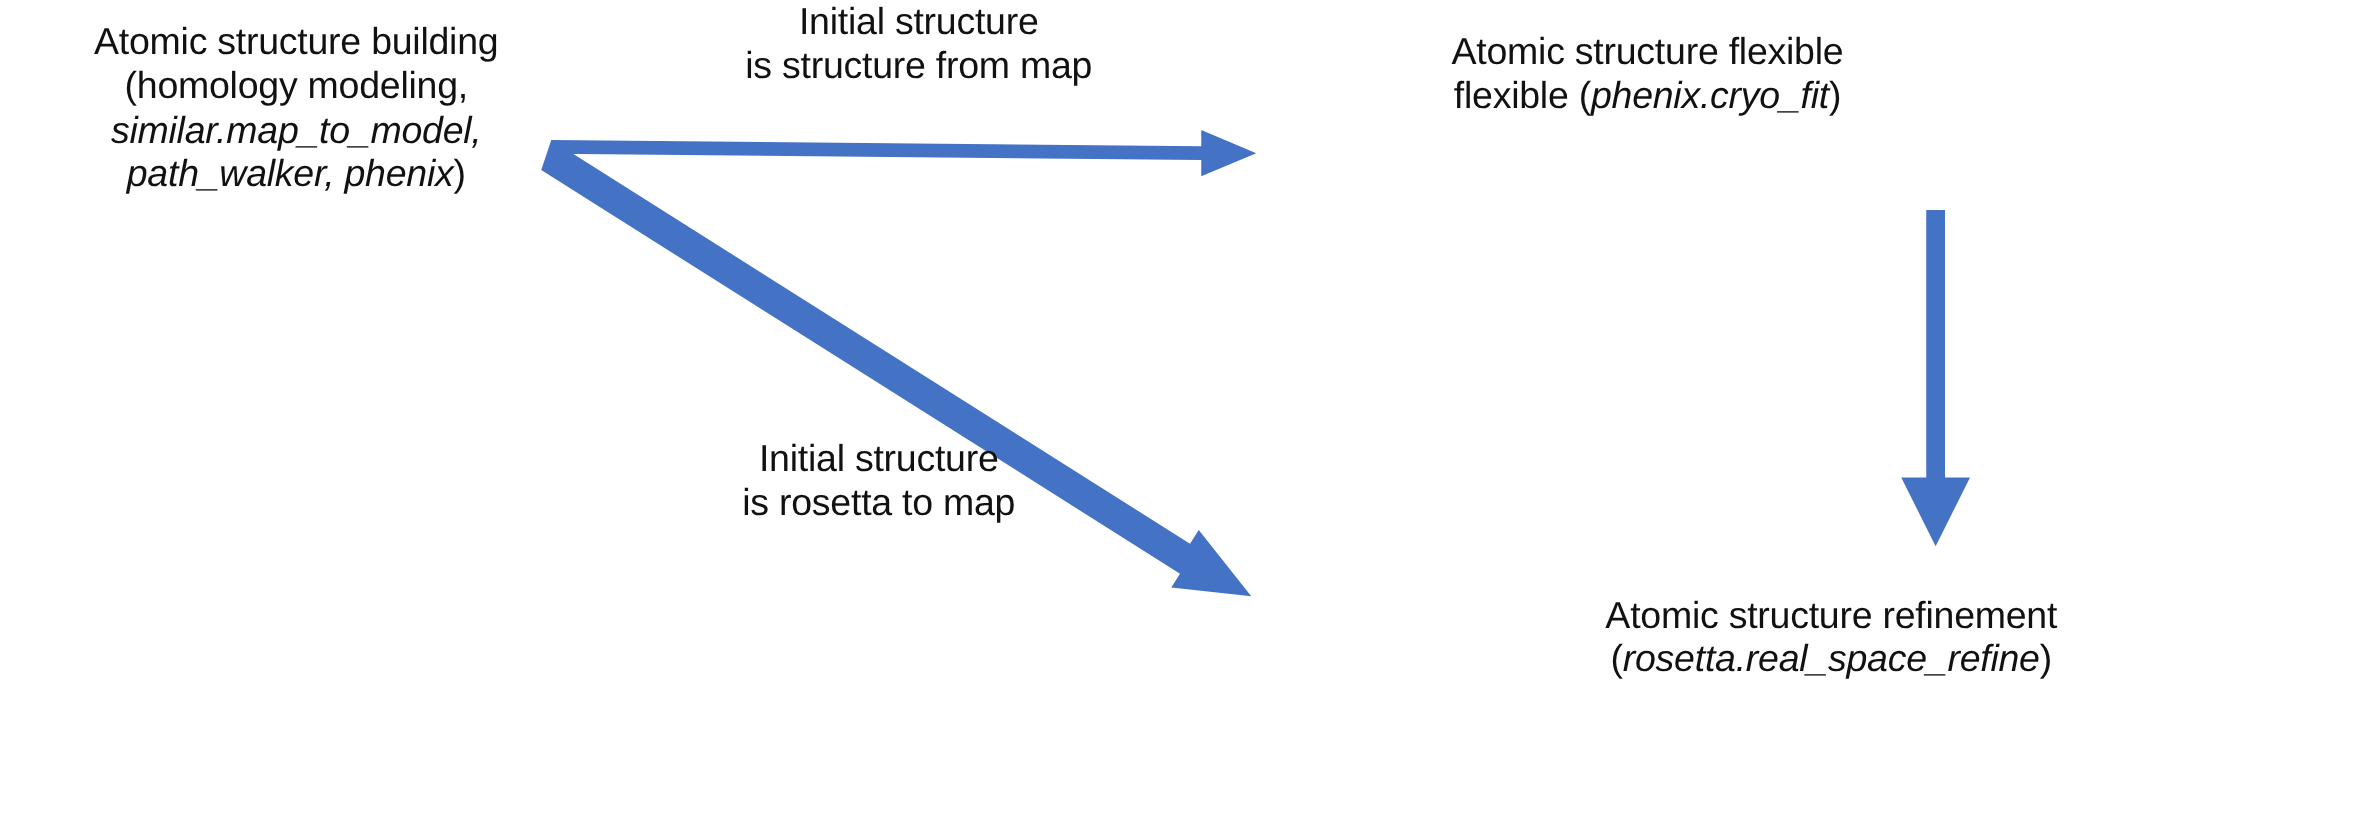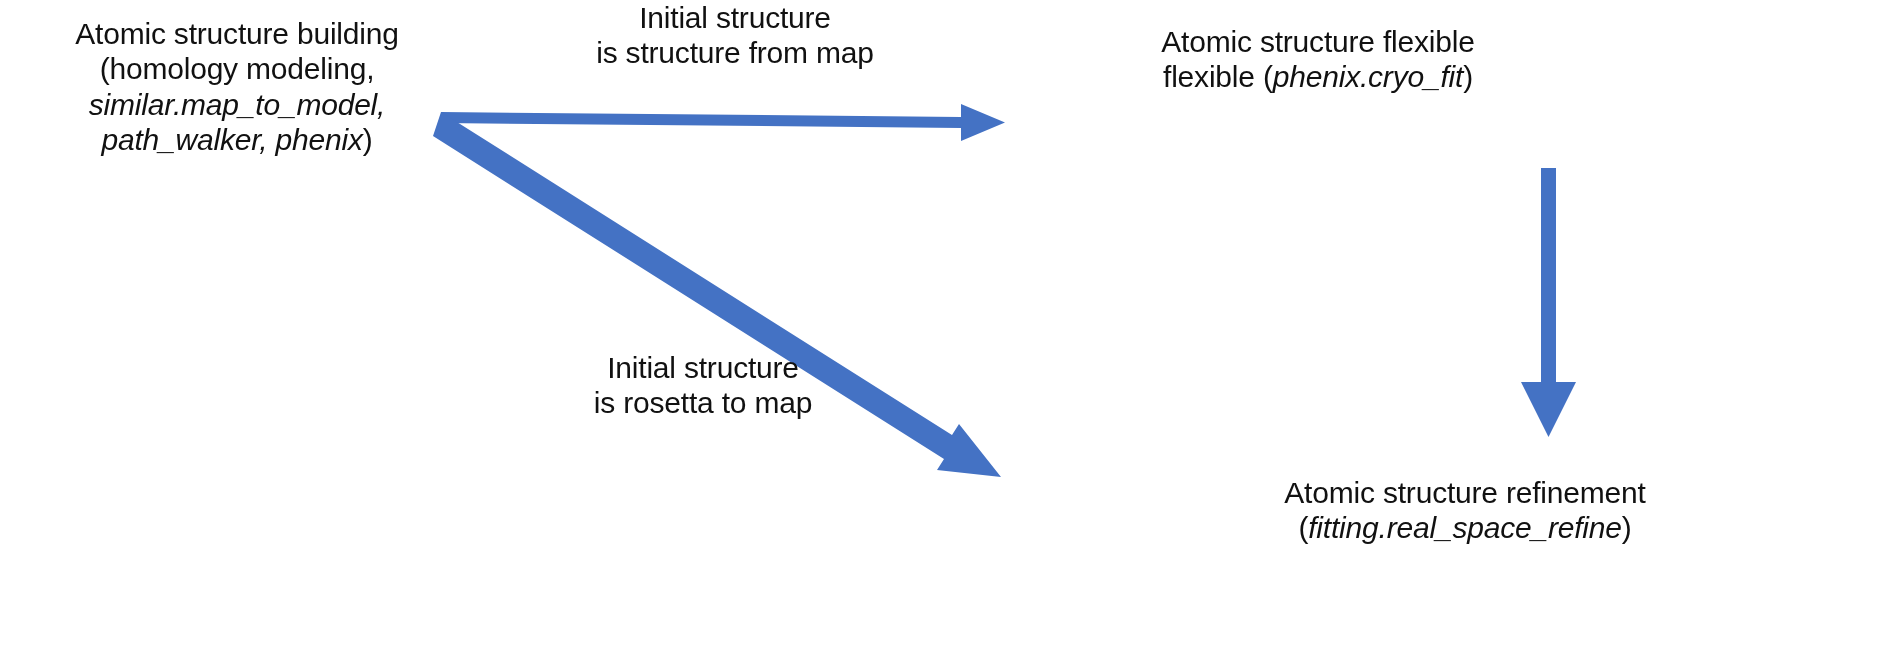--- a/index.html
+++ b/index.html
@@ -118,16 +118,16 @@
     <span class="ln">is rosetta to map</span>
   </div>
 
   <div class="textblock" id="node-flexible-fitting">
     <span class="ln">Atomic structure flexible</span>
     <span class="ln"><span>flexible (</span><span class="italic">phenix.cryo_fit</span><span>)</span></span>
   </div>
 
   <div class="textblock" id="node-refinement">
     <span class="ln">Atomic structure refinement</span>
-    <span class="ln"><span>(</span><span class="italic">fitting.real_space_refine</span><span>)</span></span>
+    <span class="ln"><span>(</span><span class="italic">rosetta.real_space_refine</span><span>)</span></span>
   </div>
 
 </div>
 
 </body></html>

